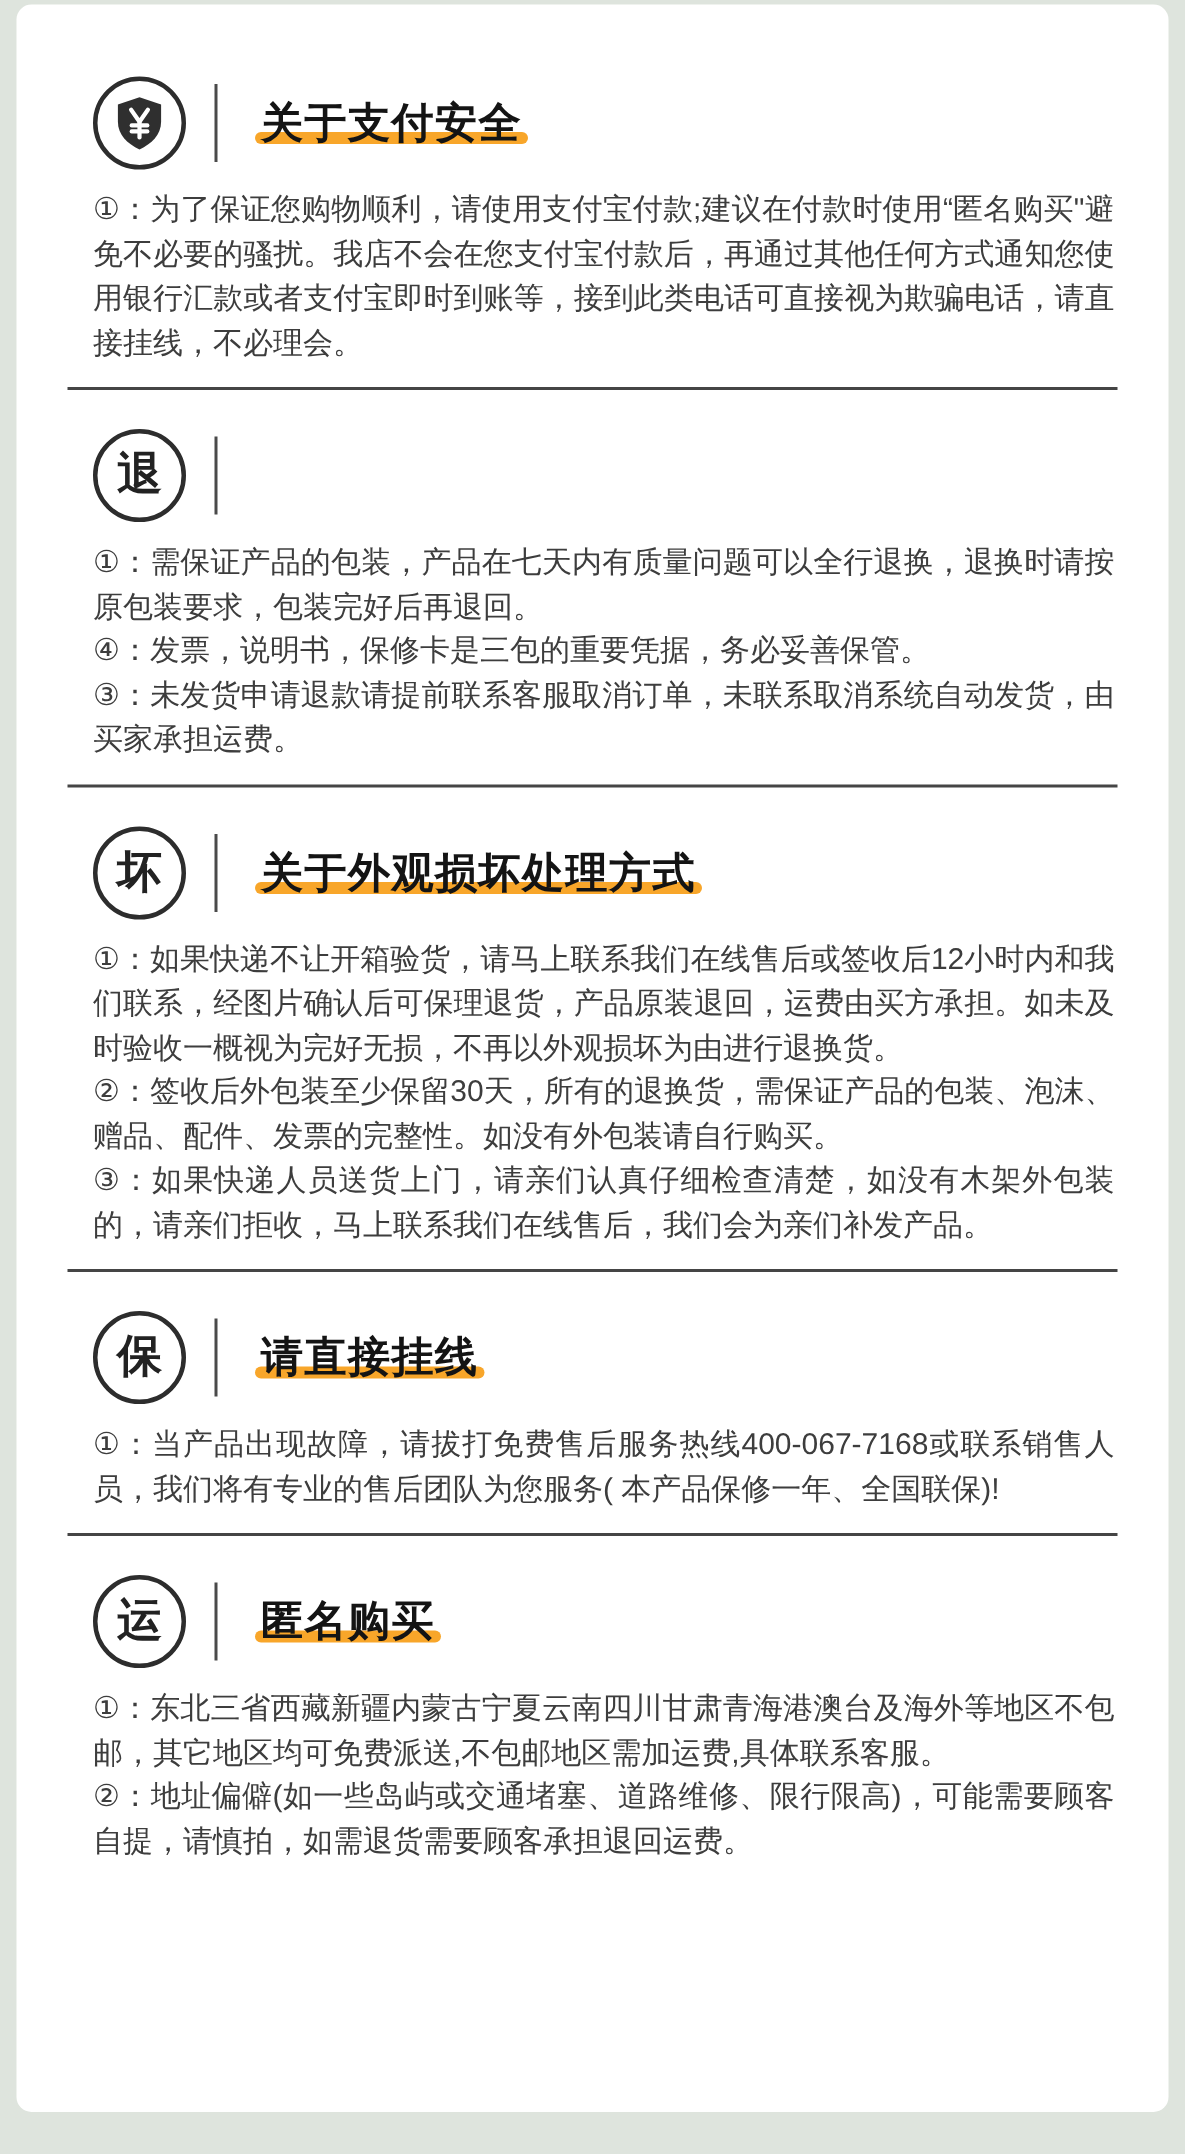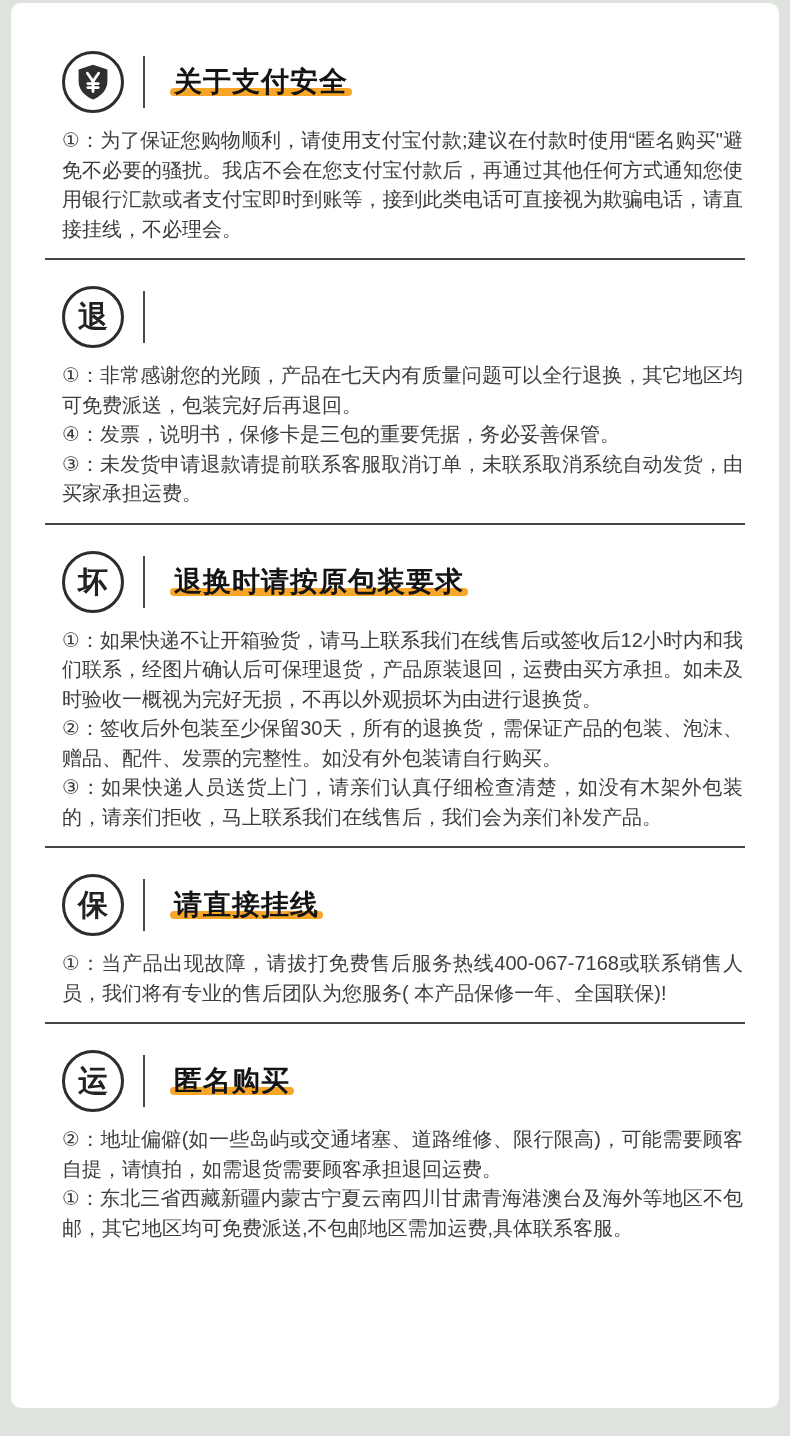--- a/index.html
+++ b/index.html
@@ -119,34 +119,34 @@
   </section>
 
   <section class="policy">
     <div class="head">
       <div class="icon-circle">
         <span>退</span>
       </div>
       <div class="vline"></div>
     </div>
     <div class="body">
-      <p>①：非常感谢您的光顾，产品在七天内有质量问题可以全行退换，其它地区均可免费派送，包装完好后再退回。</p>
+      <p>①：需保证产品的包装，产品在七天内有质量问题可以全行退换，退换时请按原包装要求，包装完好后再退回。</p>
       <p>④：发票，说明书，保修卡是三包的重要凭据，务必妥善保管。</p>
       <p>③：未发货申请退款请提前联系客服取消订单，未联系取消系统自动发货，由买家承担运费。</p>
     </div>
     <hr class="sep">
   </section>
 
   <section class="policy">
     <div class="head">
       <div class="icon-circle">
         <span>坏</span>
       </div>
       <div class="vline"></div>
-      <h2 class="title"><span class="title-text">退换时请按原包装要求</span></h2>
+      <h2 class="title"><span class="title-text">关于外观损坏处理方式</span></h2>
     </div>
     <div class="body">
       <p>①：如果快递不让开箱验货，请马上联系我们在线售后或签收后12小时内和我们联系，经图片确认后可保理退货，产品原装退回，运费由买方承担。如未及时验收一概视为完好无损，不再以外观损坏为由进行退换货。</p>
       <p>②：签收后外包装至少保留30天，所有的退换货，需保证产品的包装、泡沫、赠品、配件、发票的完整性。如没有外包装请自行购买。</p>
       <p>③：如果快递人员送货上门，请亲们认真仔细检查清楚，如没有木架外包装的，请亲们拒收，马上联系我们在线售后，我们会为亲们补发产品。</p>
     </div>
     <hr class="sep">
   </section>
 
   <section class="policy">
@@ -165,18 +165,18 @@
 
   <section class="policy">
     <div class="head">
       <div class="icon-circle">
         <span>运</span>
       </div>
       <div class="vline"></div>
       <h2 class="title"><span class="title-text">匿名购买</span></h2>
     </div>
     <div class="body">
+      <p>①：东北三省西藏新疆内蒙古宁夏云南四川甘肃青海港澳台及海外等地区不包邮，其它地区均可免费派送,不包邮地区需加运费,具体联系客服。</p>
       <p>②：地址偏僻(如一些岛屿或交通堵塞、道路维修、限行限高)，可能需要顾客自提，请慎拍，如需退货需要顾客承担退回运费。</p>
-      <p>①：东北三省西藏新疆内蒙古宁夏云南四川甘肃青海港澳台及海外等地区不包邮，其它地区均可免费派送,不包邮地区需加运费,具体联系客服。</p>
     </div>
   </section>
 
 </div>
 
 </body></html>

